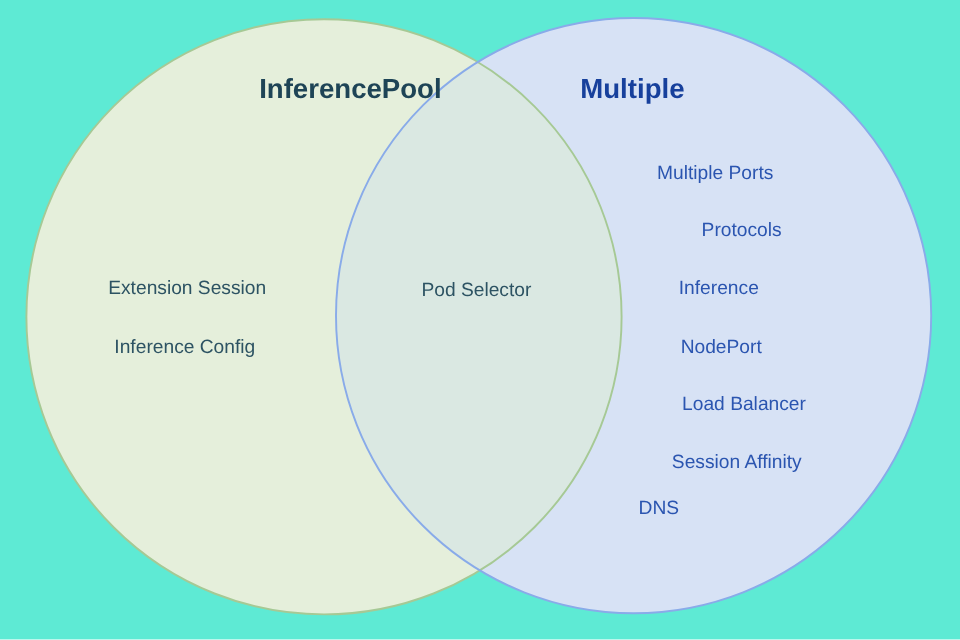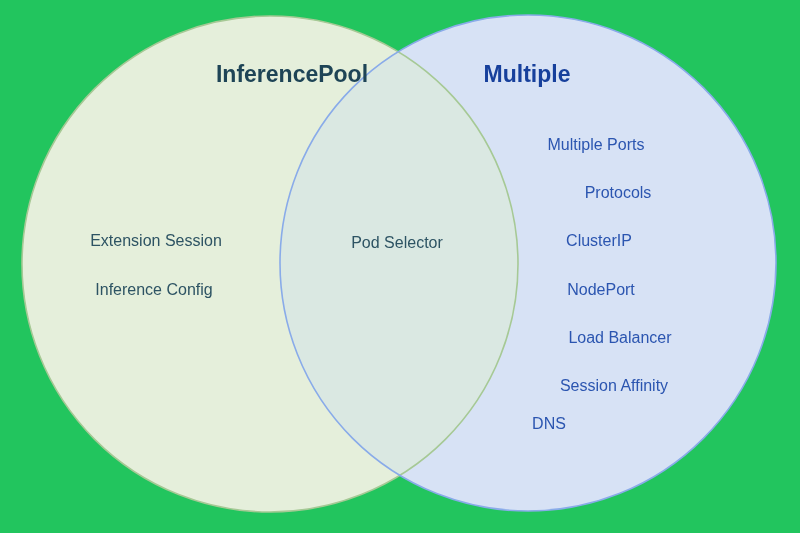--- a/index.html
+++ b/index.html
@@ -5,21 +5,21 @@
   html, body {
     margin: 0;
     padding: 0;
     background: #ffffff;
     font-family: "Liberation Sans", sans-serif;
   }
   .stage {
     position: relative;
     width: 800px;
     height: 533px;
-    background: #22c55e;
+    background: #5eead4;
     overflow: hidden;
   }
   .stage svg {
     position: absolute;
     left: 0;
     top: 0;
   }
   .label {
     position: absolute;
     transform: translate(-50%, -50%);
@@ -73,19 +73,19 @@
 
   <div class="label circle-title t-right" style="color: rgb(23, 64, 156);">Multiple</div>
 
   <div class="label li-0" style="color: rgb(45, 83, 99);">Extension Session</div>
   <div class="label li-1" style="color: rgb(45, 83, 99);">Inference Config</div>
 
   <div class="label oi-0" style="color: rgb(45, 83, 99);">Pod Selector</div>
 
   <div class="label ri-0" style="color: rgb(43, 85, 176);">Multiple Ports</div>
   <div class="label ri-1" style="color: rgb(43, 85, 176);">Protocols</div>
-  <div class="label ri-2" style="color: rgb(43, 85, 176);">ClusterIP</div>
+  <div class="label ri-2" style="color: rgb(43, 85, 176);">Inference</div>
   <div class="label ri-3" style="color: rgb(43, 85, 176);">NodePort</div>
   <div class="label ri-4" style="color: rgb(43, 85, 176);">Load Balancer</div>
   <div class="label ri-5" style="color: rgb(43, 85, 176);">Session Affinity</div>
   <div class="label ri-6" style="color: rgb(43, 85, 176);">DNS</div>
 
 </div>
 
 </body></html>

